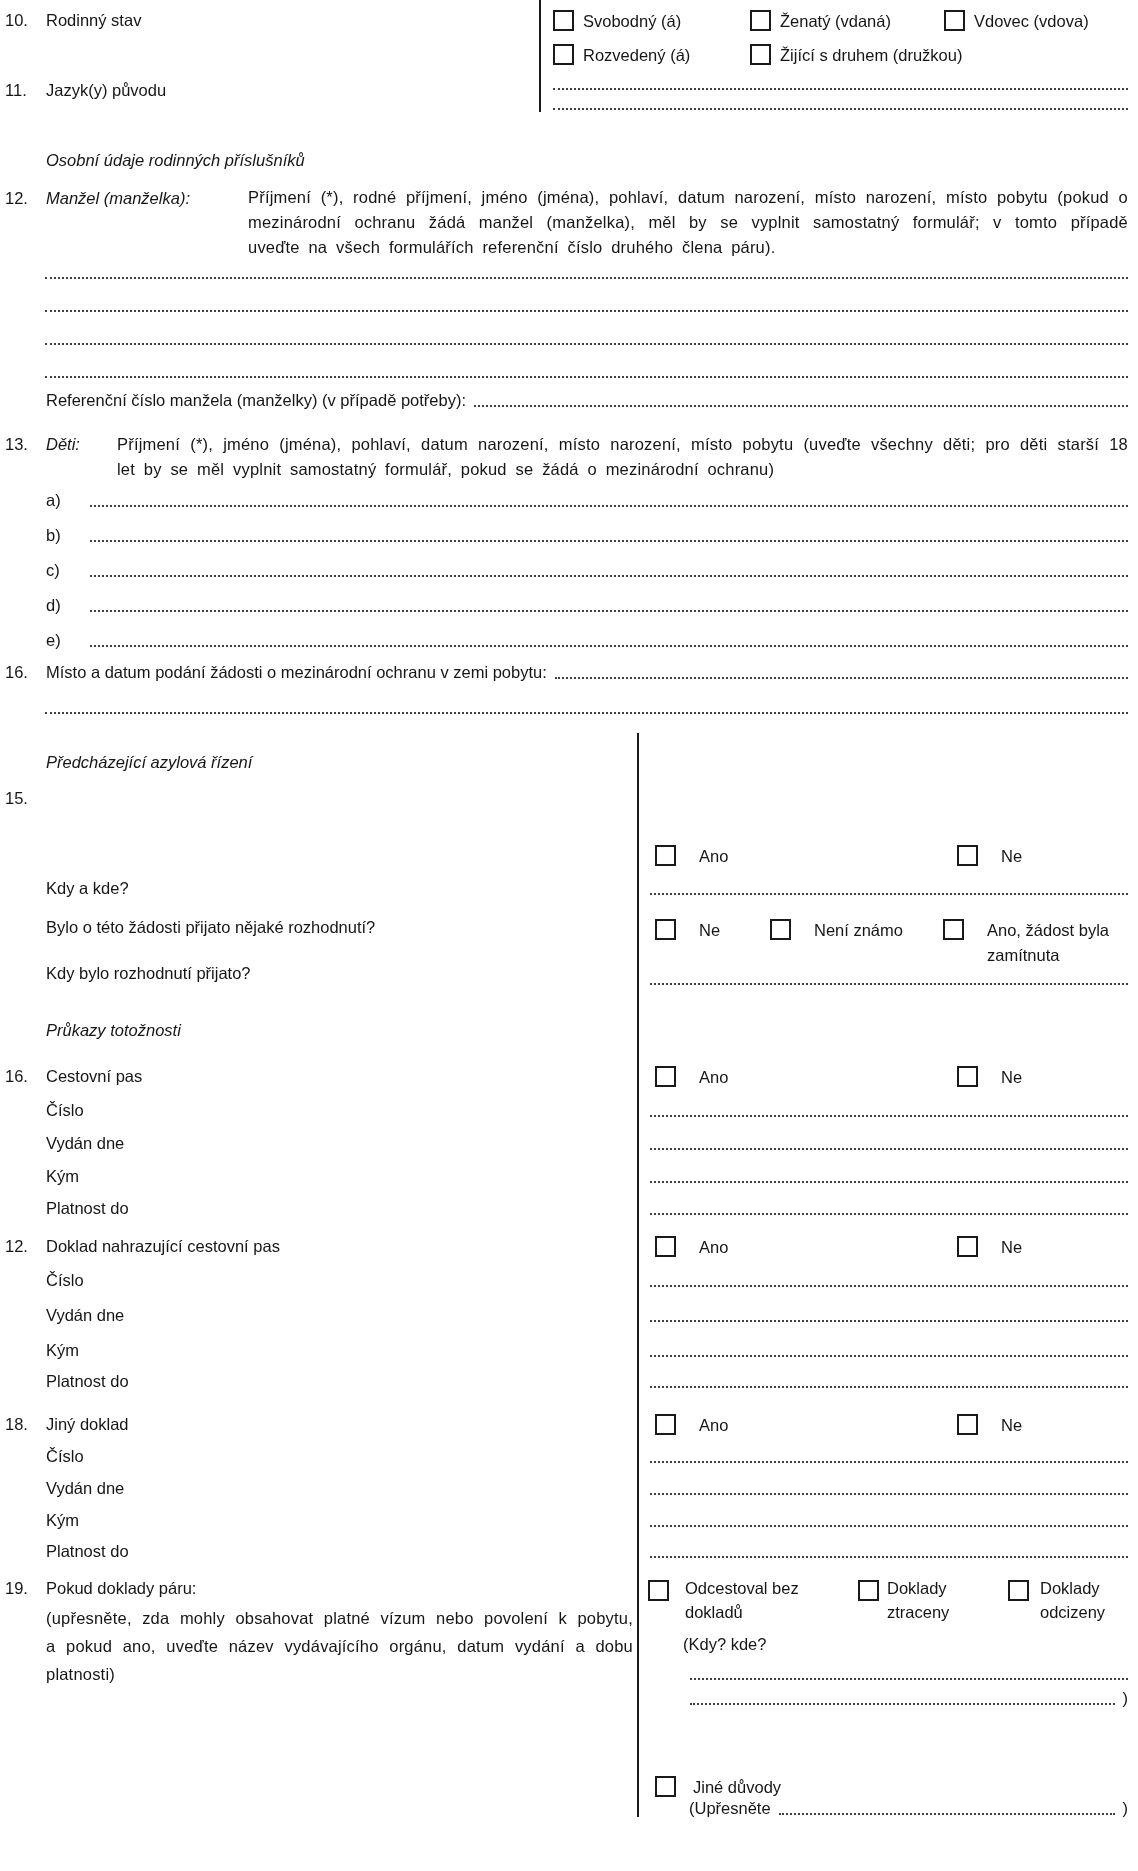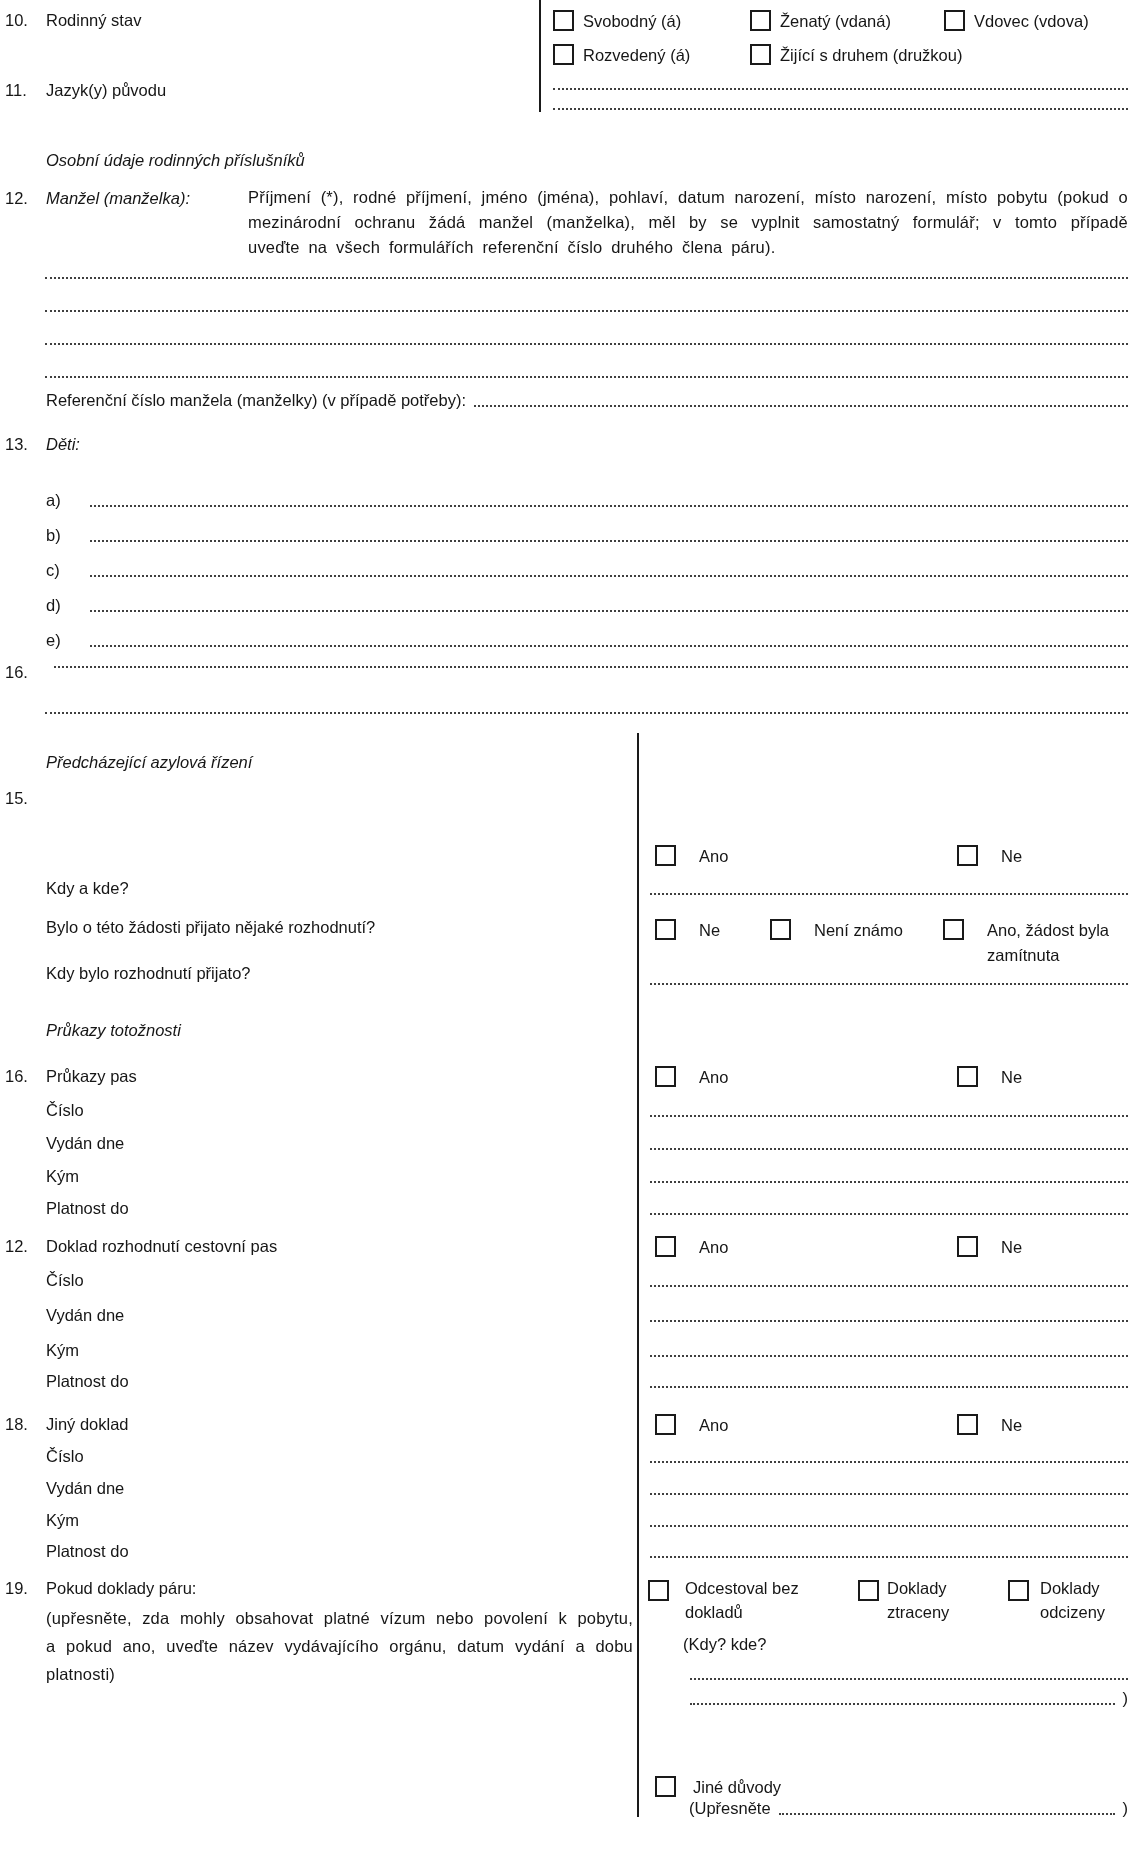--- a/index.html
+++ b/index.html
@@ -61,20 +61,21 @@
   <div class="dl" style="left:45px;top:328px;width:1083px"></div>
   <div class="dl" style="left:45px;top:361px;width:1083px"></div>
 
   <div class="strip" style="left:46px;top:390px;width:1082px">
     <span class="lab">Referenční číslo manžela (manželky) (v případě potřeby):</span>
     <span class="dots"></span>
   </div>
 
   <span class="n" style="top:434px">13.</span>
   <span class="t it" style="left:46px;top:434px">Děti:</span>
+  <div class="blk just lh25" style="left:117px;top:432px;width:1011px">Příjmení (*), jméno (jména), pohlaví, datum narození, místo narození, místo pobytu (uveďte všechny děti; pro děti starší 18 let by se měl vyplnit samostatný formulář, pokud se žádá o mezinárodní ochranu)</div>
 
   <div class="strip" style="left:46px;top:490px;width:1082px">
     <span class="lab" style="width:36px">a)</span>
     <span class="dots"></span>
   </div>
   <div class="strip" style="left:46px;top:525px;width:1082px">
     <span class="lab" style="width:36px">b)</span>
     <span class="dots"></span>
   </div>
   <div class="strip" style="left:46px;top:560px;width:1082px">
@@ -85,20 +86,21 @@
     <span class="lab" style="width:36px">d)</span>
     <span class="dots"></span>
   </div>
   <div class="strip" style="left:46px;top:630px;width:1082px">
     <span class="lab" style="width:36px">e)</span>
     <span class="dots"></span>
   </div>
 
   <span class="n" style="top:662px">16.</span>
   <div class="strip" style="left:46px;top:662px;width:1082px">
+    <span class="lab">Místo a datum podání žádosti o mezinárodní ochranu v zemi pobytu:</span>
     <span class="dots"></span>
   </div>
   <div class="dl" style="left:45px;top:697px;width:1083px"></div>
 
   <div class="vline" style="left:637px;top:733px;height:1084px"></div>
 
   <span class="t it" style="left:46px;top:752px">Předcházející azylová řízení</span>
 
   <span class="n" style="top:788px">15.</span>
 
@@ -117,37 +119,37 @@
   <span class="t" style="left:814px;top:920px">Není známo</span>
   <span class="cb" style="left:943px;top:919px"></span>
   <div class="blk lh25" style="left:987px;top:918px;width:150px">Ano, žádost byla zamítnuta</div>
 
   <span class="t" style="left:46px;top:963px">Kdy bylo rozhodnutí přijato?</span>
   <div class="dl" style="left:650px;top:968px;width:478px"></div>
 
   <span class="t it" style="left:46px;top:1020px">Průkazy totožnosti</span>
 
   <span class="n" style="top:1066px">16.</span>
-  <span class="t" style="left:46px;top:1066px">Průkazy pas</span>
+  <span class="t" style="left:46px;top:1066px">Cestovní pas</span>
   <span class="cb" style="left:655px;top:1066px"></span>
   <span class="t" style="left:699px;top:1067px">Ano</span>
   <span class="cb" style="left:957px;top:1066px"></span>
   <span class="t" style="left:1001px;top:1067px">Ne</span>
 
   <span class="t" style="left:46px;top:1100px">Číslo</span>
   <div class="dl" style="left:650px;top:1100px;width:478px"></div>
   <span class="t" style="left:46px;top:1133px">Vydán dne</span>
   <div class="dl" style="left:650px;top:1133px;width:478px"></div>
   <span class="t" style="left:46px;top:1166px">Kým</span>
   <div class="dl" style="left:650px;top:1166px;width:478px"></div>
   <span class="t" style="left:46px;top:1198px">Platnost do</span>
   <div class="dl" style="left:650px;top:1198px;width:478px"></div>
 
   <span class="n" style="top:1236px">12.</span>
-  <span class="t" style="left:46px;top:1236px">Doklad rozhodnutí cestovní pas</span>
+  <span class="t" style="left:46px;top:1236px">Doklad nahrazující cestovní pas</span>
   <span class="cb" style="left:655px;top:1236px"></span>
   <span class="t" style="left:699px;top:1237px">Ano</span>
   <span class="cb" style="left:957px;top:1236px"></span>
   <span class="t" style="left:1001px;top:1237px">Ne</span>
 
   <span class="t" style="left:46px;top:1270px">Číslo</span>
   <div class="dl" style="left:650px;top:1270px;width:478px"></div>
   <span class="t" style="left:46px;top:1305px">Vydán dne</span>
   <div class="dl" style="left:650px;top:1305px;width:478px"></div>
   <span class="t" style="left:46px;top:1340px">Kým</span>

